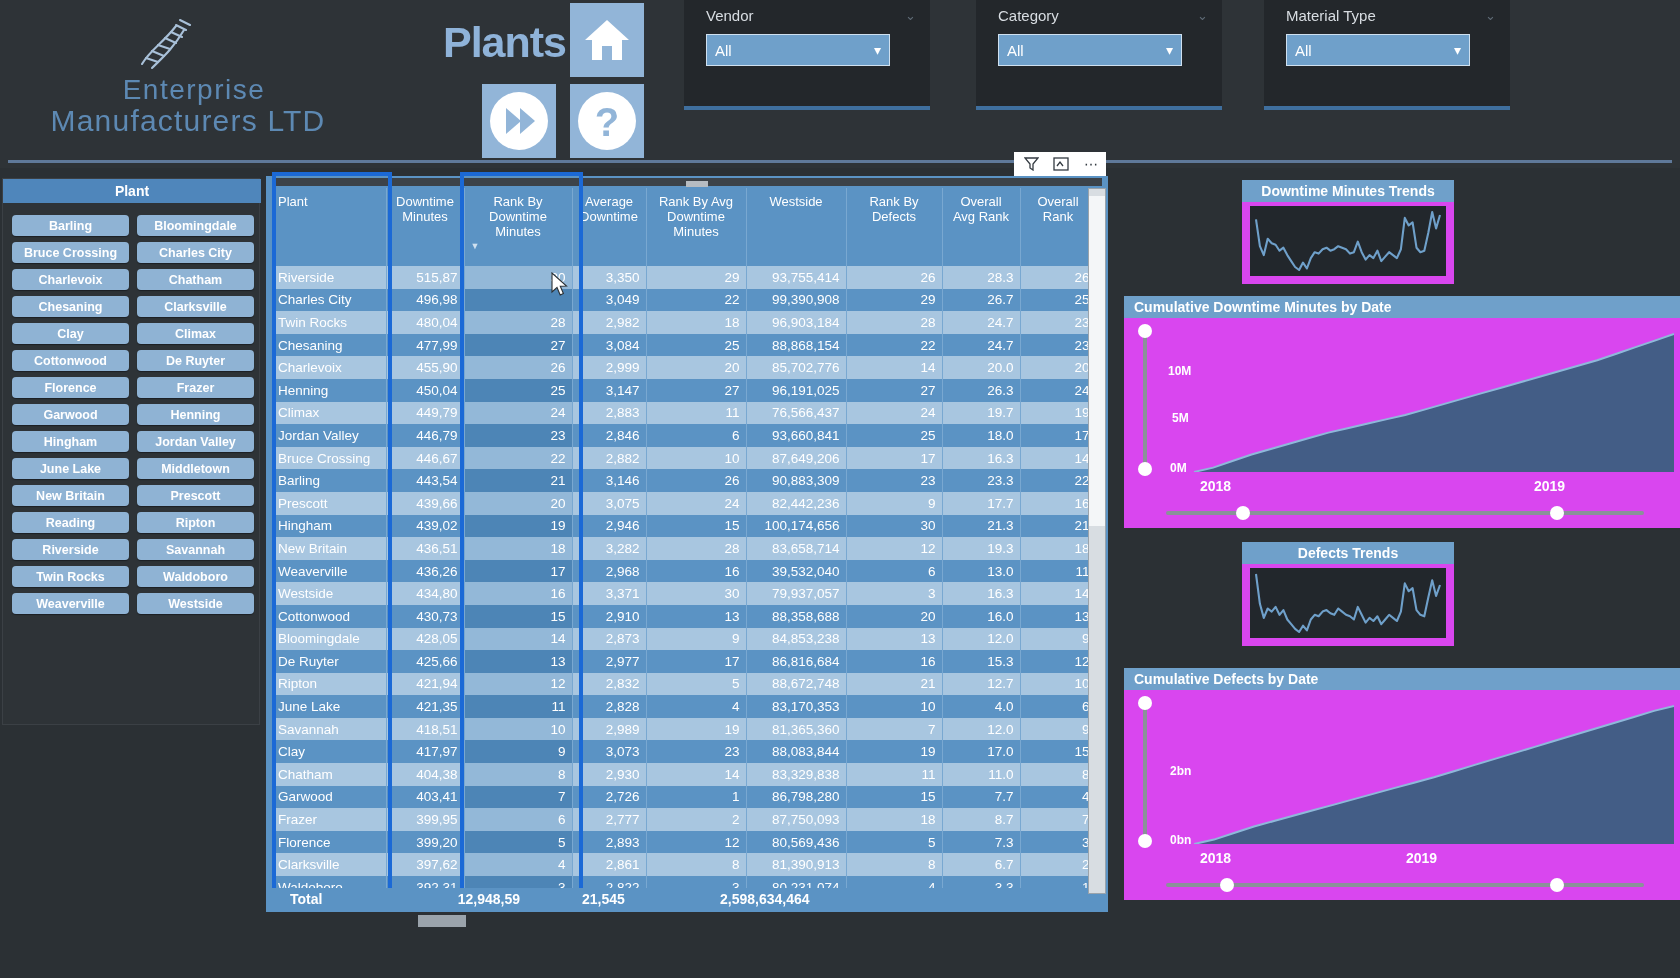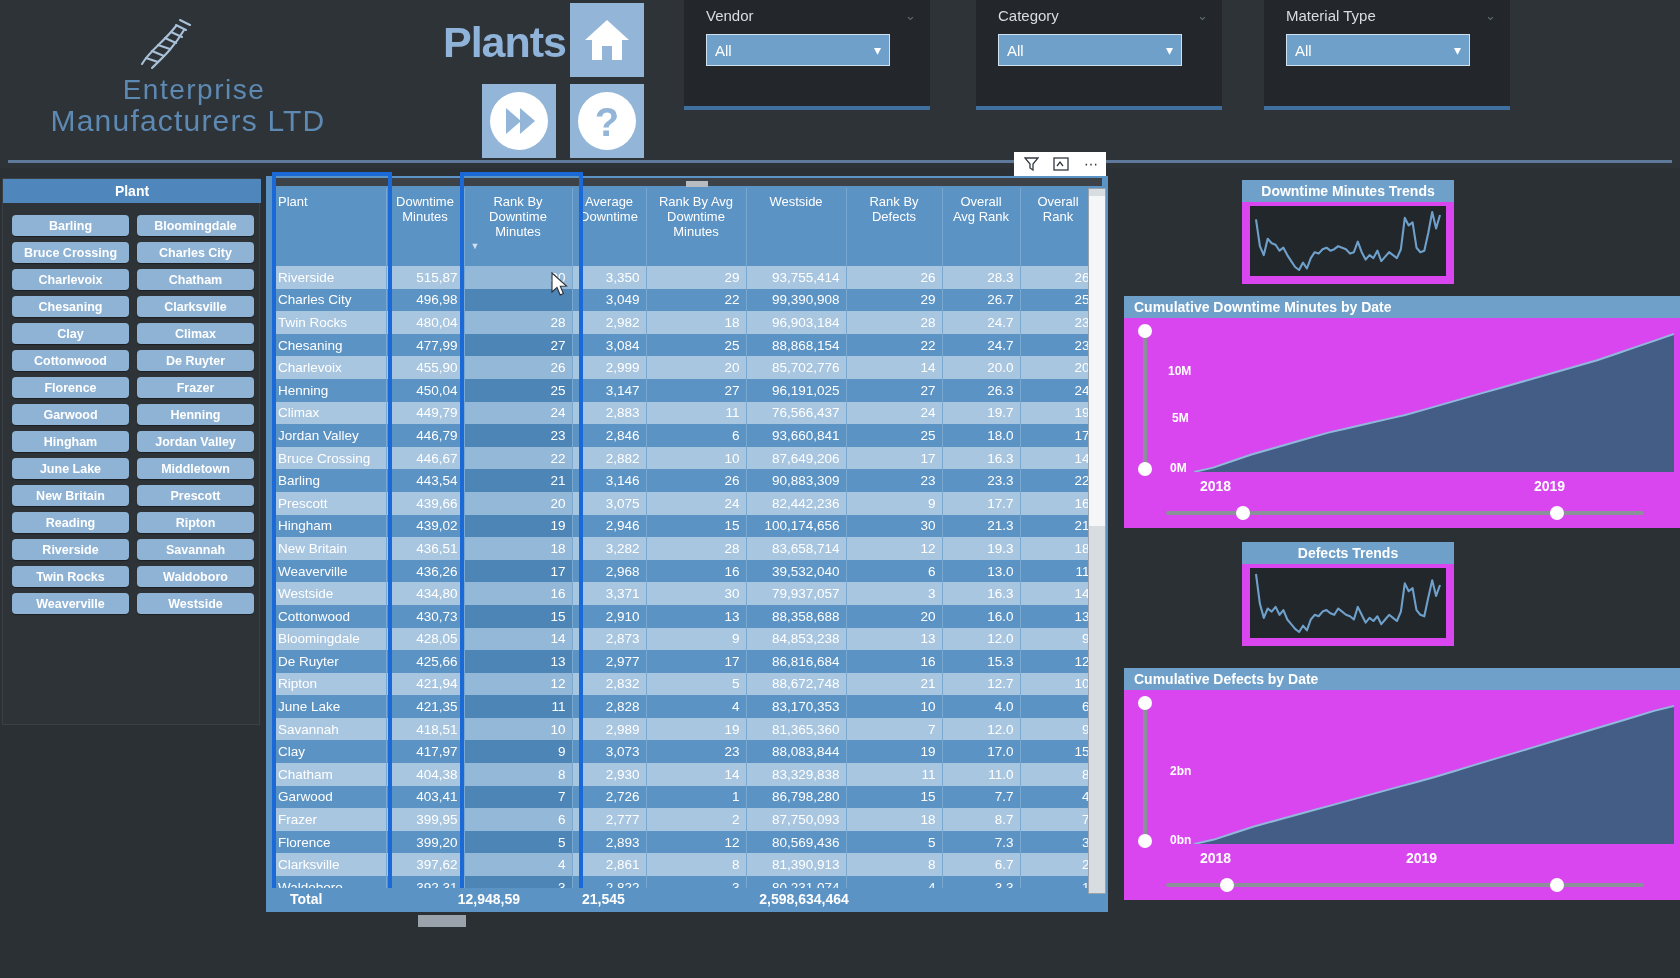--- a/index.html
+++ b/index.html
@@ -84,21 +84,21 @@
   .hl { position: absolute; border: 4px solid #1b69d6; pointer-events: none; }
   #hl-plant { left: 272px; top: 172px; width: 120px; height: 726px; }
   #hl-rank  { left: 460px; top: 172px; width: 123px; height: 726px; }
 
   #tbl-total { position: absolute; left: 272px; top: 888px; width: 836px; height: 24px;
     background: #5b93c4; color: #ffffff; font-size: 14px; font-weight: bold; }
   #tbl-total span { position: absolute; top: 3px; }
   #tot-label { left: 18px; }
   #tot-dt { left: 120px; width: 128px; text-align: right; }
   #tot-avg { left: 310px; width: 118px; text-align: left; }
-  #tot-def { left: 448px; width: 168px; text-align: center; }
+  #tot-def { left: 448px; width: 168px; text-align: left; }
 
   #tbl-scroll { position: absolute; left: 1088px; top: 188px; width: 18px; height: 706px;
     background: #d8dde2; border: 1px solid #9aa3ab; }
   #tbl-thumb { position: absolute; left: 1089px; top: 196px; width: 16px; height: 330px; background: #f4f6f8; }
   .sc-arrow { position: absolute; left: 1089px; width: 16px; height: 14px; background: #e7eaee;
     color: #4a5158; font-size: 9px; display: flex; align-items: center; justify-content: center; }
   #sc-up { top: 190px; }
   #sc-dn { top: 880px; }
   #tbl-hthumb { position: absolute; left: 418px; top: 915px; width: 48px; height: 12px; background: #9aa3ab; }
 

